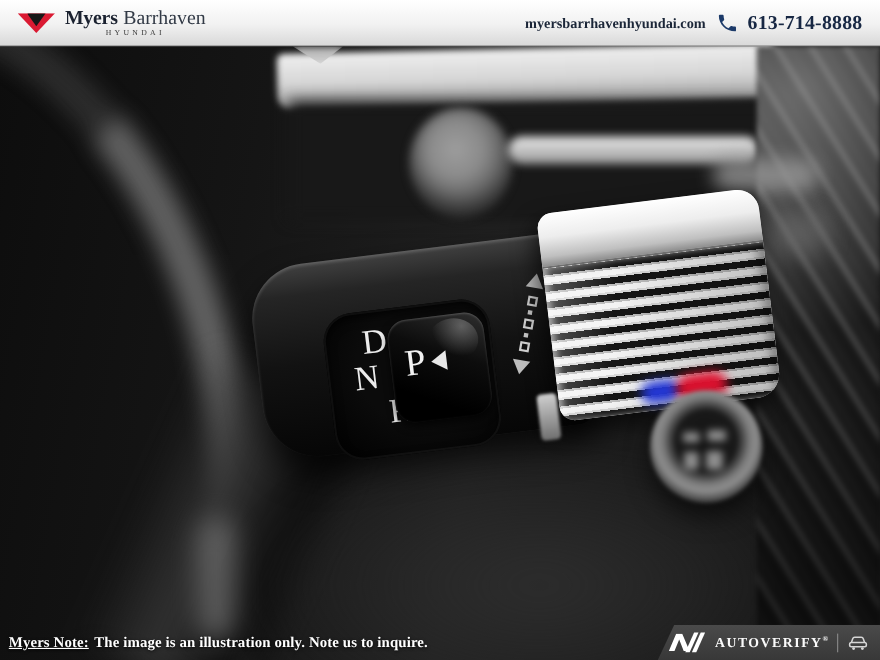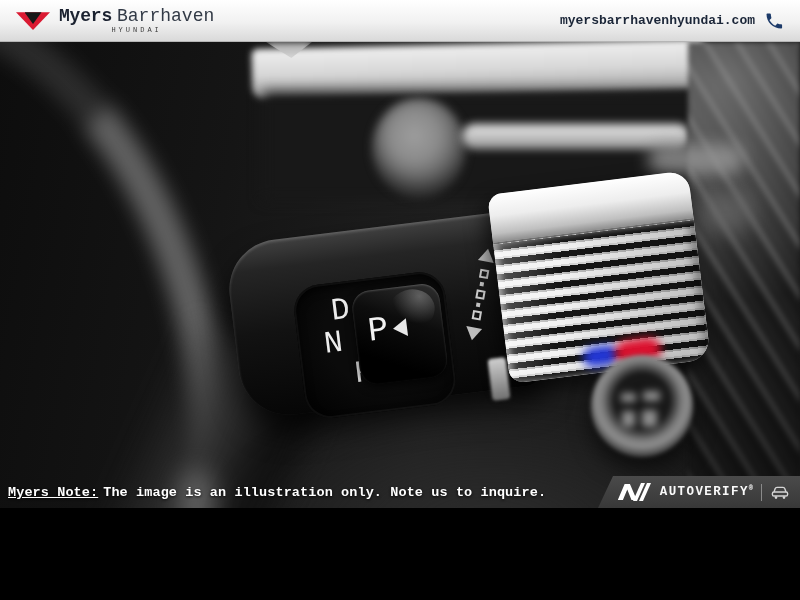--- a/index.html
+++ b/index.html
@@ -1,16 +1,16 @@
 <!DOCTYPE html>
 <html><head>
 <meta charset="utf-8">
 <style>
   html,body{margin:0;padding:0;background:#000;}
-  .page{position:relative;width:800px;height:508px;overflow:hidden;font-family:Liberation Mono, monospace;background:#111;}
+  .page{position:relative;width:800px;height:600px;overflow:hidden;font-family:Liberation Serif, serif;background:#111;}
 
   
   .header{position:absolute;top:0;left:0;width:800px;height:42px;box-sizing:border-box;
     background:linear-gradient(180deg,#ffffff 0%,#f1f1f1 55%,#d9d9d9 100%);
     border-bottom:1px solid #b5b5b5;
     display:flex;align-items:center;justify-content:space-between;padding:0 16px;z-index:20;}
   .brand{display:flex;align-items:center;gap:9px;}
   .logo-mark{position:relative;width:34px;height:19px;flex:0 0 auto;}
   .logo-mark .red{position:absolute;inset:0;background:#da1a32;
     clip-path:polygon(0 6%,100% 6%,50% 100%);}
@@ -162,20 +162,21 @@
           <span class="brand-reg">Barrhaven</span>
         </div>
         <div class="brand-sub">HYUNDAI</div>
       </div>
     </div>
     <div class="contact">
       <span class="website">myersbarrhavenhyundai.com</span>
       <svg class="phone-icon" viewBox="0 0 24 24">
         <path fill="#1c3a69" d="M6.6 10.8c1.5 3 3.9 5.4 6.9 6.9l2.3-2.3c.3-.3.7-.4 1.1-.2 1.2.4 2.5.6 3.8.6.6 0 1 .4 1 1V20c0 .6-.4 1-1 1C10.6 21 3 13.4 3 4c0-.6.4-1 1-1h3.2c.6 0 1 .4 1 1 0 1.3.2 2.6.6 3.8.1.4 0 .8-.2 1.1l-2.3 2.3z"></path>
       </svg>
+      <span class="phone-number">613-714-8888</span>
     </div>
   </div>
 
   <div class="photo">
     <div class="wheel-arc"></div>
     <div class="top-slat"></div>
     <div class="top-wedge"></div>
     <div class="vent-dark"></div>
     <div class="vent-knob"></div>
     <div class="vent-bar"></div>

